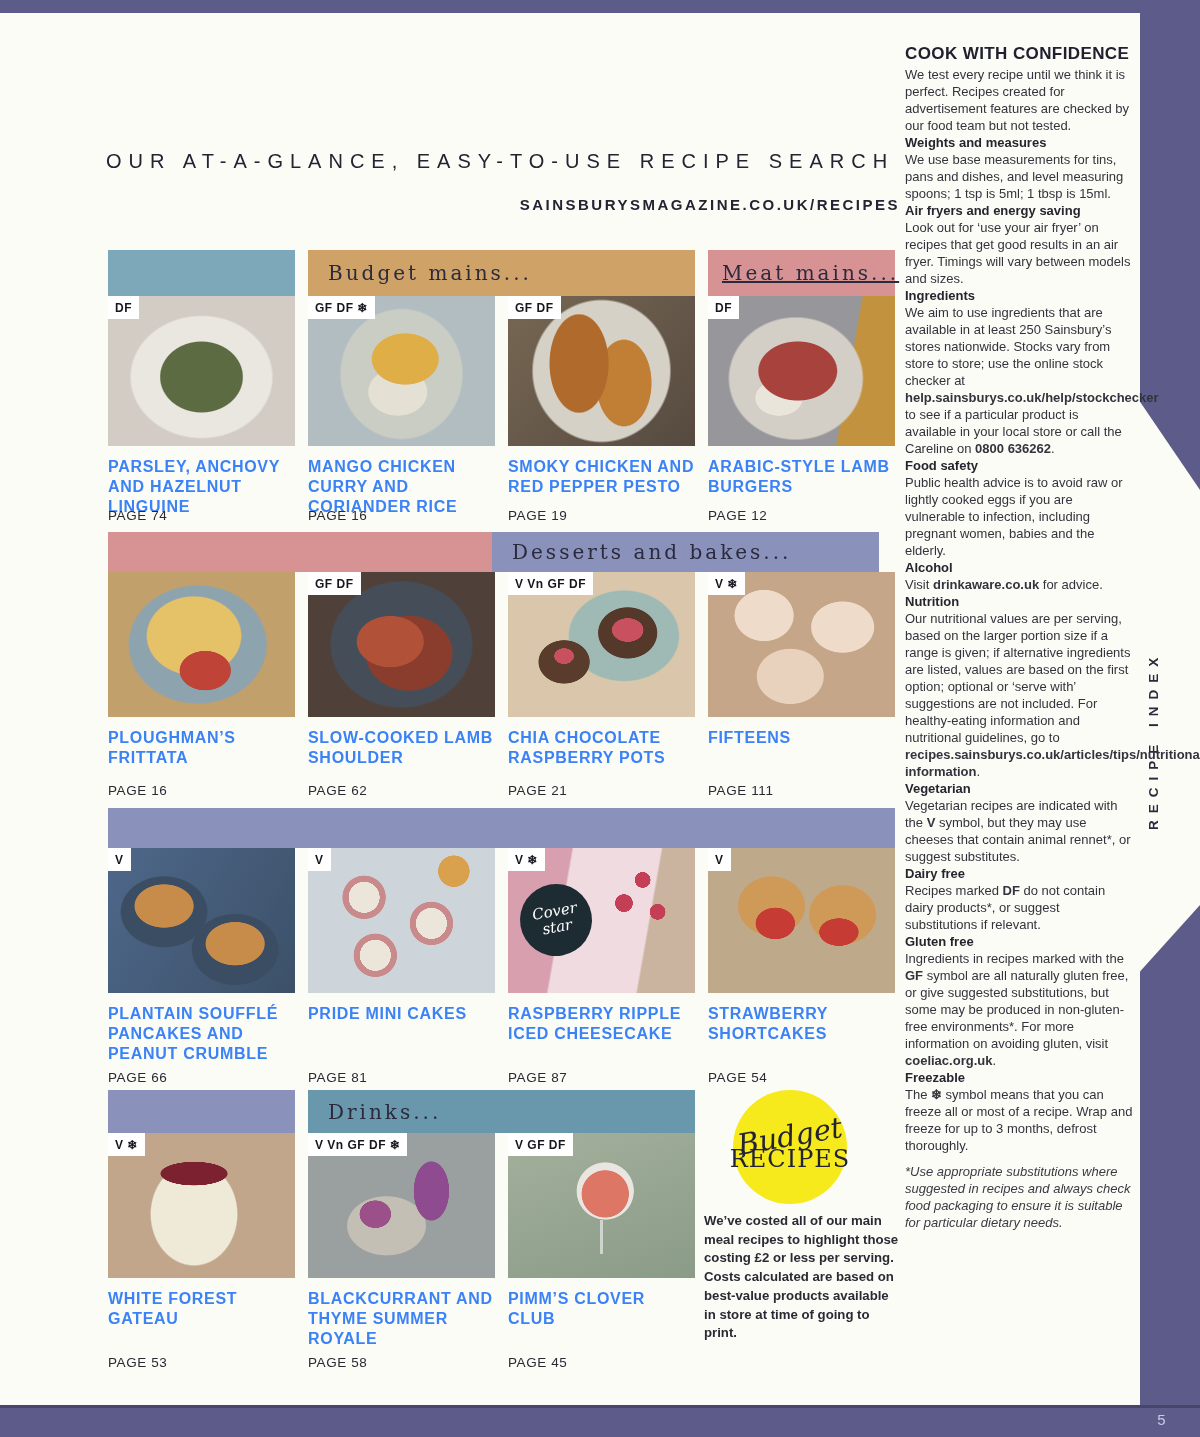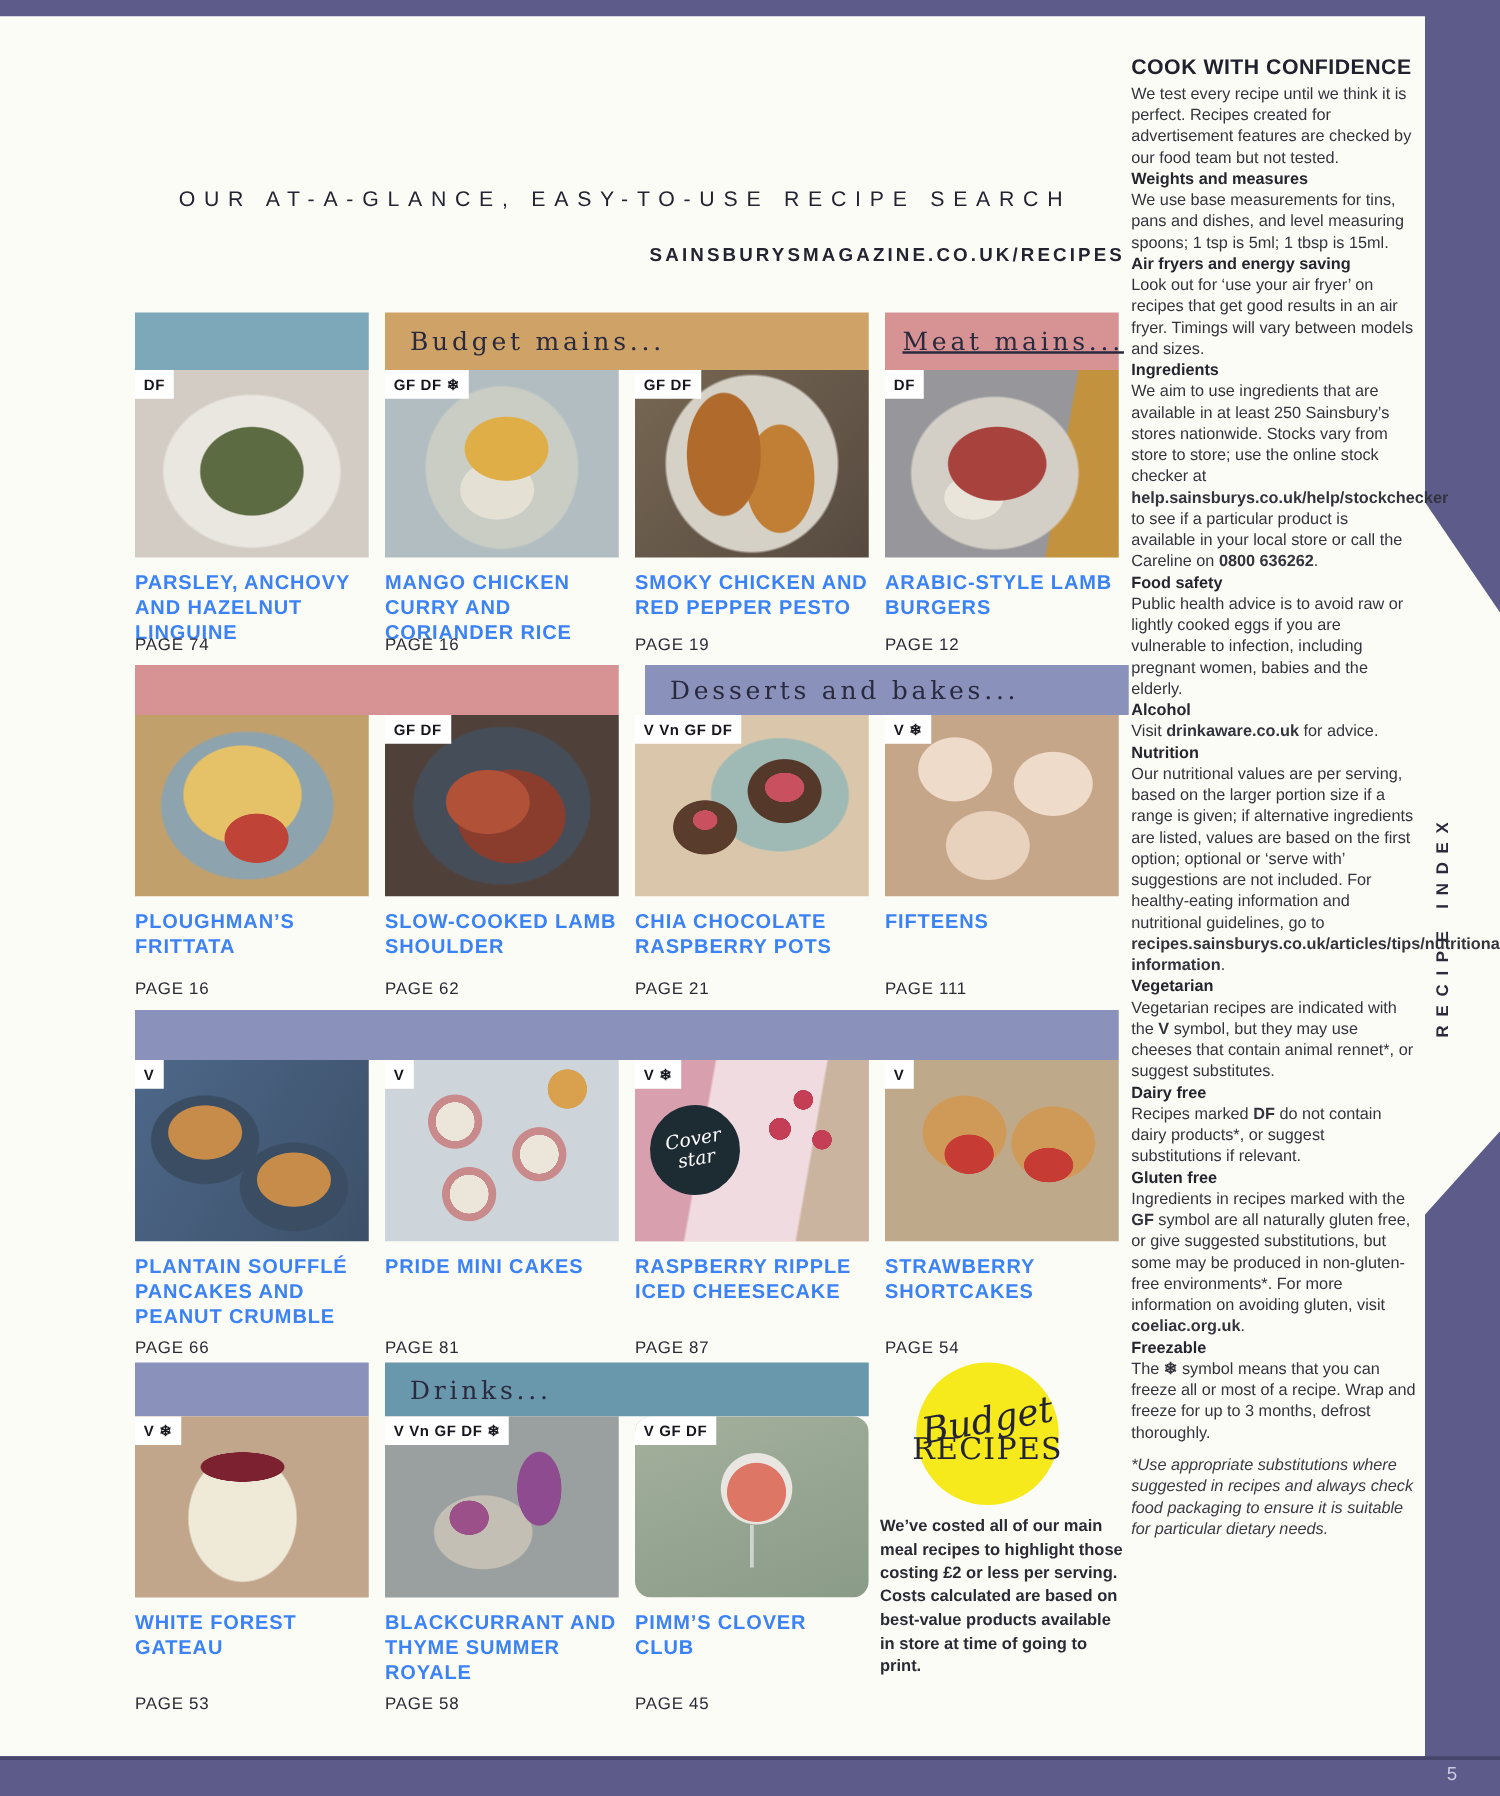--- a/index.html
+++ b/index.html
@@ -28,21 +28,21 @@
   }
   .edge-label {
     position:absolute; left:1146px; top:592px; height:296px; width:28px;
     writing-mode:vertical-rl; transform:rotate(180deg);
     font-weight:bold; font-size:13.5px; letter-spacing:7px; color:#2a2a3c;
     text-align:center;
   }
   
   .tagline {
     position:absolute; left:100px; top:150px; width:800px; text-align:center;
-    font-size:17px; letter-spacing:7px; color:#232332;
+    font-size:20px; letter-spacing:7px; color:#232332;
   }
   .recipes-url {
     position:absolute; left:100px; top:196px; width:800px; text-align:right;
     font-size:15px; font-weight:bold; letter-spacing:2.5px; color:#232332;
   }
   
   .banner {
     position:absolute; display:flex; align-items:center; padding-left:20px;
     font-family:"DejaVu Serif", serif; font-size:20px; letter-spacing:3px; color:#2a2a3e;
     white-space:nowrap;
@@ -111,21 +111,21 @@
   .img-4{background:radial-gradient(ellipse 26px 20px at 52% 68%,#bf4337 0 97%,transparent 100%),radial-gradient(ellipse 48px 40px at 46% 44%,#e5c168 0 97%,transparent 100%),radial-gradient(ellipse 70px 60px at 48% 50%,#8da3ad 0 97%,transparent 100%),#c2a06c;}
   .img-5{background:radial-gradient(ellipse 34px 26px at 44% 48%,#b05138 0 97%,transparent 100%),radial-gradient(ellipse 44px 38px at 54% 56%,#8a3c2d 0 97%,transparent 100%),radial-gradient(ellipse 72px 64px at 50% 50%,#454e58 0 97%,transparent 100%),#50403a;}
   .img-6{background:radial-gradient(ellipse 10px 8px at 30% 58%,#c8505f 0 97%,transparent 100%),radial-gradient(ellipse 26px 22px at 30% 62%,#5a3c2c 0 97%,transparent 100%),radial-gradient(ellipse 16px 12px at 64% 40%,#c8505f 0 97%,transparent 100%),radial-gradient(ellipse 30px 26px at 64% 42%,#54382a 0 97%,transparent 100%),radial-gradient(ellipse 56px 46px at 62% 44%,#9fb9b4 0 97%,transparent 100%),#dac7ab;}
   .img-7{background:radial-gradient(ellipse 30px 26px at 30% 30%,#eedbc9 0 97%,transparent 100%),radial-gradient(ellipse 32px 26px at 72% 38%,#eedbc9 0 97%,transparent 100%),radial-gradient(ellipse 34px 28px at 44% 72%,#e8d2bd 0 97%,transparent 100%),#c6a689;}
   .img-8{background:radial-gradient(ellipse 30px 22px at 30% 40%,#c88c4a 0 97%,transparent 100%),radial-gradient(ellipse 30px 22px at 68% 66%,#c88c4a 0 97%,transparent 100%),radial-gradient(ellipse 44px 36px at 30% 44%,#3b4d63 0 97%,transparent 100%),radial-gradient(ellipse 44px 36px at 68% 70%,#3b4d63 0 97%,transparent 100%),linear-gradient(120deg,#4e688a,#3c5068);}
   .img-9{background:radial-gradient(circle 22px at 30% 34%,#ebe5da 0 70%,#c98a8c 71% 97%,transparent 100%),radial-gradient(circle 22px at 66% 52%,#ebe5da 0 70%,#c98a8c 71% 97%,transparent 100%),radial-gradient(circle 22px at 36% 74%,#ebe5da 0 70%,#c98a8c 71% 97%,transparent 100%),radial-gradient(circle 16px at 78% 16%,#d9a14e 0 97%,transparent 100%),#ced5da;}
   .img-10{background:radial-gradient(circle 8px at 72% 22%,#c43f55 0 97%,transparent 100%),radial-gradient(circle 9px at 62% 38%,#c43f55 0 97%,transparent 100%),radial-gradient(circle 8px at 80% 44%,#c43f55 0 97%,transparent 100%),linear-gradient(100deg,#d8a0ae 0 30%,#f0dce0 31% 72%,#cbb49f 73%),#e5b1ba;}
   .img-11{background:radial-gradient(ellipse 20px 16px at 36% 52%,#c63b34 0 97%,transparent 100%),radial-gradient(ellipse 34px 30px at 34% 40%,#cf9a58 0 97%,transparent 100%),radial-gradient(ellipse 20px 14px at 70% 58%,#c63b34 0 97%,transparent 100%),radial-gradient(ellipse 34px 30px at 72% 46%,#cf9a58 0 97%,transparent 100%),#bfa98b;}
   .img-12{background:radial-gradient(ellipse 34px 12px at 46% 28%,#7c2130 0 97%,transparent 100%),radial-gradient(ellipse 44px 52px at 46% 56%,#efe9d8 0 97%,transparent 100%),#c1a68c;}
   .img-13{background:radial-gradient(ellipse 18px 30px at 66% 40%,#8e4b8f 0 97%,transparent 100%),radial-gradient(ellipse 16px 14px at 36% 56%,#9c5089 0 97%,transparent 100%),radial-gradient(ellipse 40px 30px at 42% 64%,#c4bfb4 0 97%,transparent 100%),#9aa0a0;}
-  .img-14{background:linear-gradient(#cfd4cf,#cfd4cf) 50% 78%/3px 34px no-repeat,radial-gradient(circle 24px at 52% 42%,#dd7664 0 97%,transparent 100%),radial-gradient(circle 29px at 52% 40%,#e9e6e2 0 97%,transparent 100%),linear-gradient(160deg,#a3b09c,#8a9b88);border-radius:13px;}
+  .img-14{background:linear-gradient(#cfd4cf,#cfd4cf) 50% 78%/3px 34px no-repeat,radial-gradient(circle 24px at 52% 42%,#dd7664 0 97%,transparent 100%),radial-gradient(circle 29px at 52% 40%,#e9e6e2 0 97%,transparent 100%),linear-gradient(160deg,#a3b09c,#8a9b88);}
 </style>
 </head>
 <body>
 
 <div id="page">
 
   <div class="top-bar"></div>
   <div class="ribbon-top"></div>
   <div class="ribbon-bottom"></div>
   <div class="bottom-bar"></div>
@@ -136,21 +136,21 @@
   <div class="recipes-url">SAINSBURYSMAGAZINE.CO.UK/RECIPES</div>
 
   <div class="banner b-r1 bg-blue" style="left:108px;width:187px"></div>
   <div class="banner b-r1 bg-tan" style="left:308px;width:387px">
       <span>Budget mains...</span>
     </div>
   <div class="banner b-r1 bg-pink" style="left:708px;width:187px;padding-left:14px">
       <span>Meat mains...</span>
     </div>
   <div class="banner b-r2 bg-pink" style="left:108px;width:387px"></div>
-  <div class="banner b-r2 bg-purple" style="left:516px;width:387px">
+  <div class="banner b-r2 bg-purple" style="left:492px;width:387px">
       <span>Desserts and bakes...</span>
     </div>
   <div class="banner b-r3 bg-purple" style="left:108px;width:787px"></div>
   <div class="banner b-r4 bg-purple" style="left:108px;width:187px"></div>
   <div class="banner b-r4 bg-teal" style="left:308px;width:387px">
       <span>Drinks...</span>
     </div>
 
   <div class="card c1 r1">
     <div class="img img-0">

